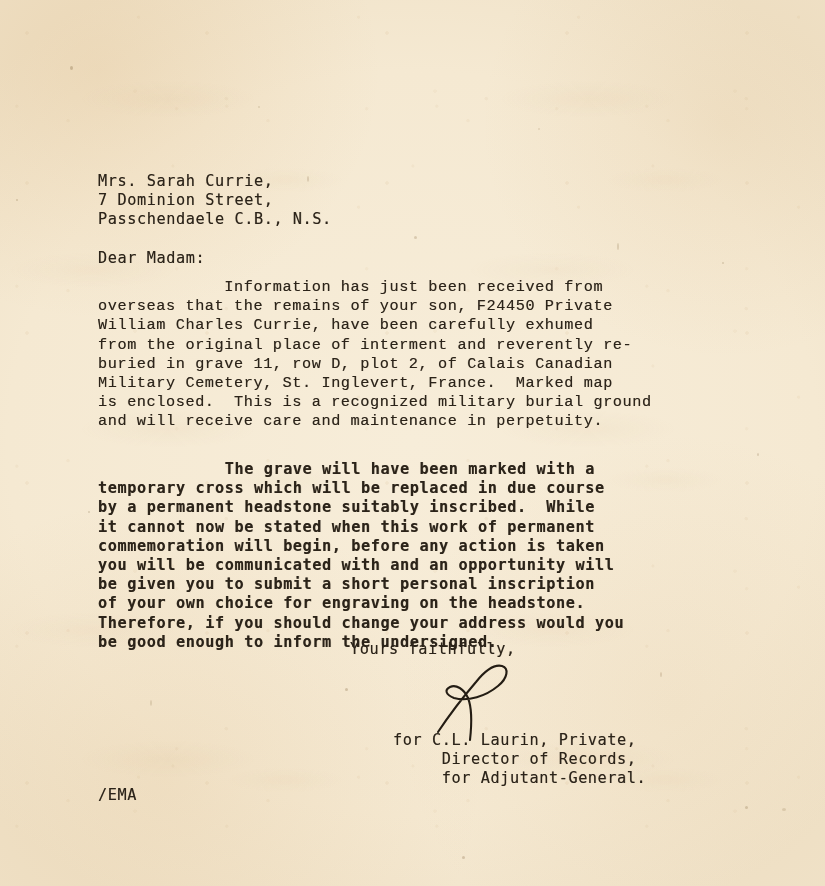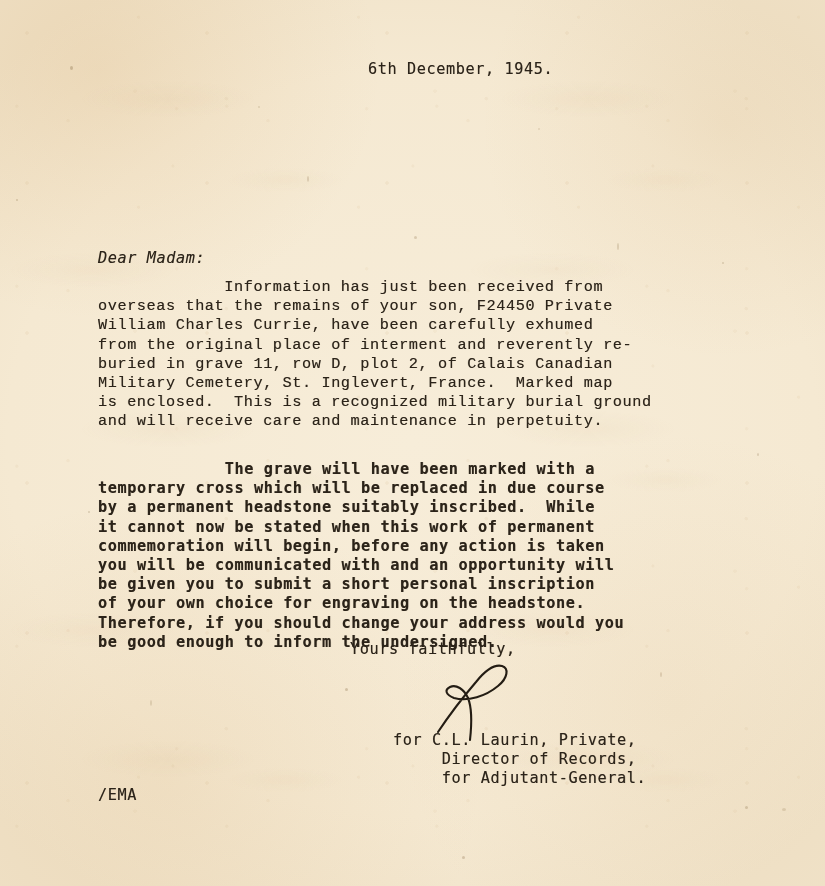--- a/index.html
+++ b/index.html
@@ -65,21 +65,21 @@
     letter-spacing: 0.6px;
     line-height: 19.2px;
     white-space: pre;
     text-shadow:
       0.35px 0 0 rgba(43,35,25,0.30),
       -0.3px 0.25px 0 rgba(60,48,34,0.18);
   }
 
   #date-line     { left: 368px; top: 60px; }
   #address-block { left: 98px;  top: 172px; }
-  #salutation    { left: 98px;  top: 249px; font-style: italic; }
+  #salutation    { left: 98px;  top: 249px; }
   #para-1        { left: 98px;  top: 278px; font-family: Liberation Mono, monospace; }
   #para-2        { left: 98px;  top: 460px; font-weight: bold; }
   #closing       { left: 350px; top: 640px; }
   #sig-block     { left: 393px; top: 731px; }
   #typist-ref    { left: 98px;  top: 786px; text-align: right; }
 
   
   #signature {
     position: absolute;
     left: 424px;
@@ -114,22 +114,24 @@
   <div class="speck" style="left:208px; top:540px; width:2px; height:2px; opacity:.34;"></div>
   <div class="speck" style="left:345px; top:688px; width:3px; height:3px; opacity:.50;"></div>
   <div class="speck" style="left:660px; top:672px; width:2px; height:5px; opacity:.36;"></div>
   <div class="speck" style="left:150px; top:700px; width:2px; height:6px; opacity:.33;"></div>
   <div class="speck" style="left:462px; top:856px; width:3px; height:3px; opacity:.48;"></div>
   <div class="speck" style="left:745px; top:806px; width:3px; height:3px; opacity:.45;"></div>
   <div class="speck" style="left:782px; top:808px; width:4px; height:3px; opacity:.33;"></div>
   <div class="speck" style="left:258px; top:106px; width:2px; height:2px; opacity:.32;"></div>
   <div class="speck" style="left:538px; top:128px; width:2px; height:2px; opacity:.30;"></div>
 
-  <div class="doc-text" id="date-line">6th December, 1945.</div>
 
+  <div class="doc-text" id="address-block">Mrs. Sarah Currie,
+7 Dominion Street,
+Passchendaele C.B., N.S.</div>
 
   <div class="doc-text" id="salutation">Dear Madam:</div>
 
   <div class="doc-text" id="para-1">             Information has just been received from
 overseas that the remains of your son, F24450 Private
 William Charles Currie, have been carefully exhumed
 from the original place of interment and reverently re-
 buried in grave 11, row D, plot 2, of Calais Canadian
 Military Cemetery, St. Inglevert, France.  Marked map
 is enclosed.  This is a recognized military burial ground

